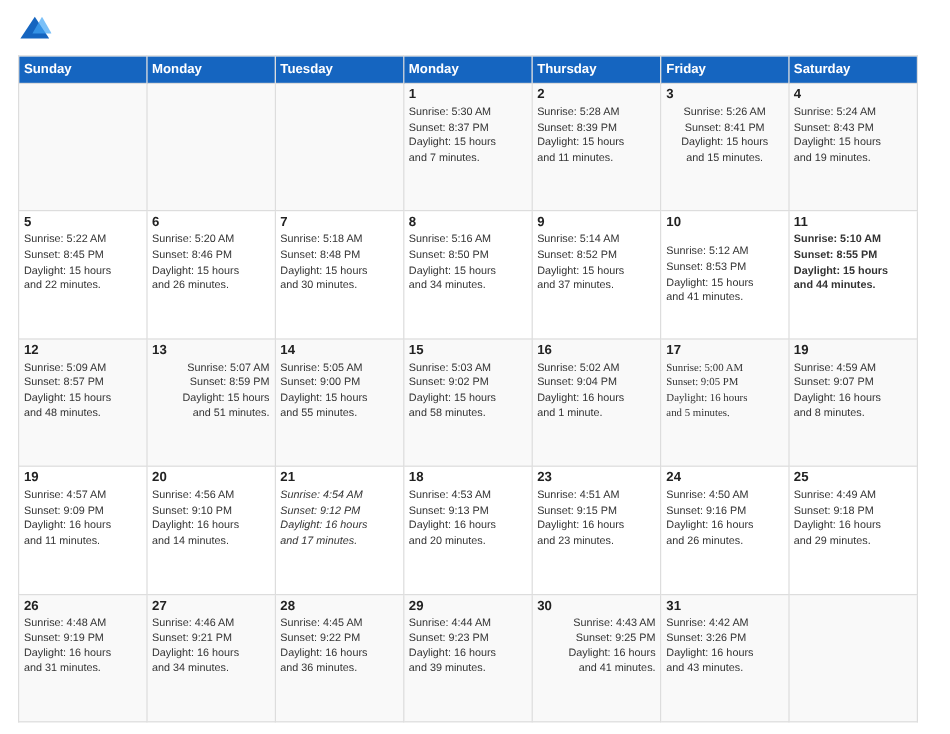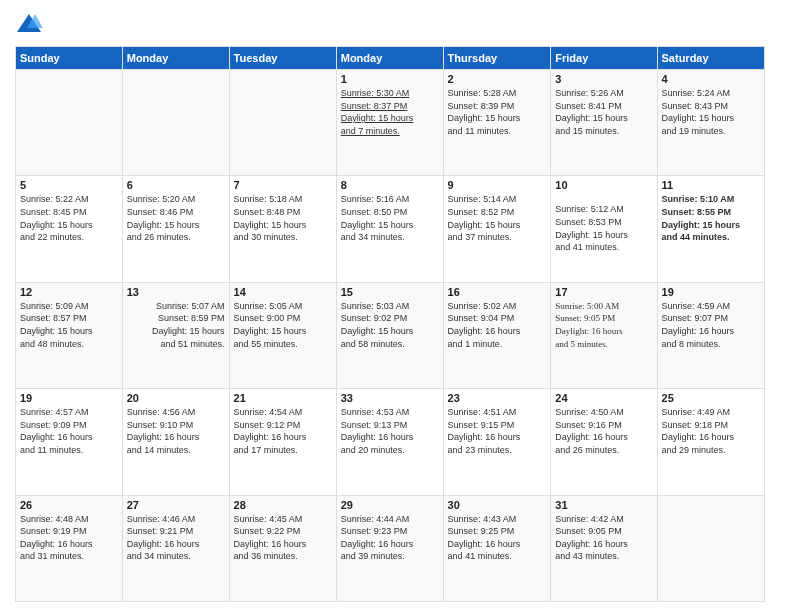--- a/index.html
+++ b/index.html
@@ -136,35 +136,35 @@
           <th>Saturday</th>
         </tr>
     </thead>
     <tbody id="calendar-body">
     <tr>
           <td class="empty"></td>
           <td class="empty"></td>
           <td class="empty"></td>
           <td>
             <div class="day-num">1</div>
-            <div class="day-info" style="white-space: pre-line; text-decoration: underline;">Sunrise: 5:30 AM
+            <div class="day-info" style="white-space: pre-line;">Sunrise: 5:30 AM
 Sunset: 8:37 PM
 Daylight: 15 hours
 and 7 minutes.</div>
           </td>
           <td>
             <div class="day-num">2</div>
             <div class="day-info" style="white-space: pre-line;">Sunrise: 5:28 AM
 Sunset: 8:39 PM
 Daylight: 15 hours
 and 11 minutes.</div>
           </td>
           <td>
             <div class="day-num">3</div>
-            <div class="day-info" style="white-space: pre-line;">Sunrise: 5:26 AM
+            <div class="day-info" style="white-space: pre-line; text-align: center;">Sunrise: 5:26 AM
 Sunset: 8:41 PM
 Daylight: 15 hours
 and 15 minutes.</div>
           </td>
           <td>
             <div class="day-num">4</div>
             <div class="day-info" style="white-space: pre-line;">Sunrise: 5:24 AM
 Sunset: 8:43 PM
 Daylight: 15 hours
 and 19 minutes.</div>
@@ -282,27 +282,27 @@
           </td>
           <td>
             <div class="day-num">20</div>
             <div class="day-info" style="white-space: pre-line;">Sunrise: 4:56 AM
 Sunset: 9:10 PM
 Daylight: 16 hours
 and 14 minutes.</div>
           </td>
           <td>
             <div class="day-num">21</div>
-            <div class="day-info" style="white-space: pre-line;">Sunrise: 4:54 AM
+            <div class="day-info" style="white-space: pre-line; font-style: italic;">Sunrise: 4:54 AM
 Sunset: 9:12 PM
 Daylight: 16 hours
 and 17 minutes.</div>
           </td>
           <td>
-            <div class="day-num">33</div>
+            <div class="day-num">18</div>
             <div class="day-info" style="white-space: pre-line;">Sunrise: 4:53 AM
 Sunset: 9:13 PM
 Daylight: 16 hours
 and 20 minutes.</div>
           </td>
           <td>
             <div class="day-num">23</div>
             <div class="day-info" style="white-space: pre-line;">Sunrise: 4:51 AM
 Sunset: 9:15 PM
 Daylight: 16 hours
@@ -347,29 +347,29 @@
           </td>
           <td>
             <div class="day-num">29</div>
             <div class="day-info" style="white-space: pre-line;">Sunrise: 4:44 AM
 Sunset: 9:23 PM
 Daylight: 16 hours
 and 39 minutes.</div>
           </td>
           <td>
             <div class="day-num">30</div>
-            <div class="day-info" style="white-space: pre-line;">Sunrise: 4:43 AM
+            <div class="day-info" style="white-space: pre-line; text-align: right;">Sunrise: 4:43 AM
 Sunset: 9:25 PM
 Daylight: 16 hours
 and 41 minutes.</div>
           </td>
           <td>
             <div class="day-num">31</div>
             <div class="day-info" style="white-space: pre-line;">Sunrise: 4:42 AM
-Sunset: 9:05 PM
+Sunset: 3:26 PM
 Daylight: 16 hours
 and 43 minutes.</div>
           </td>
           <td class="empty"></td>
         </tr>
       </tbody>
   </table>
 </div>
 
 </body></html>

